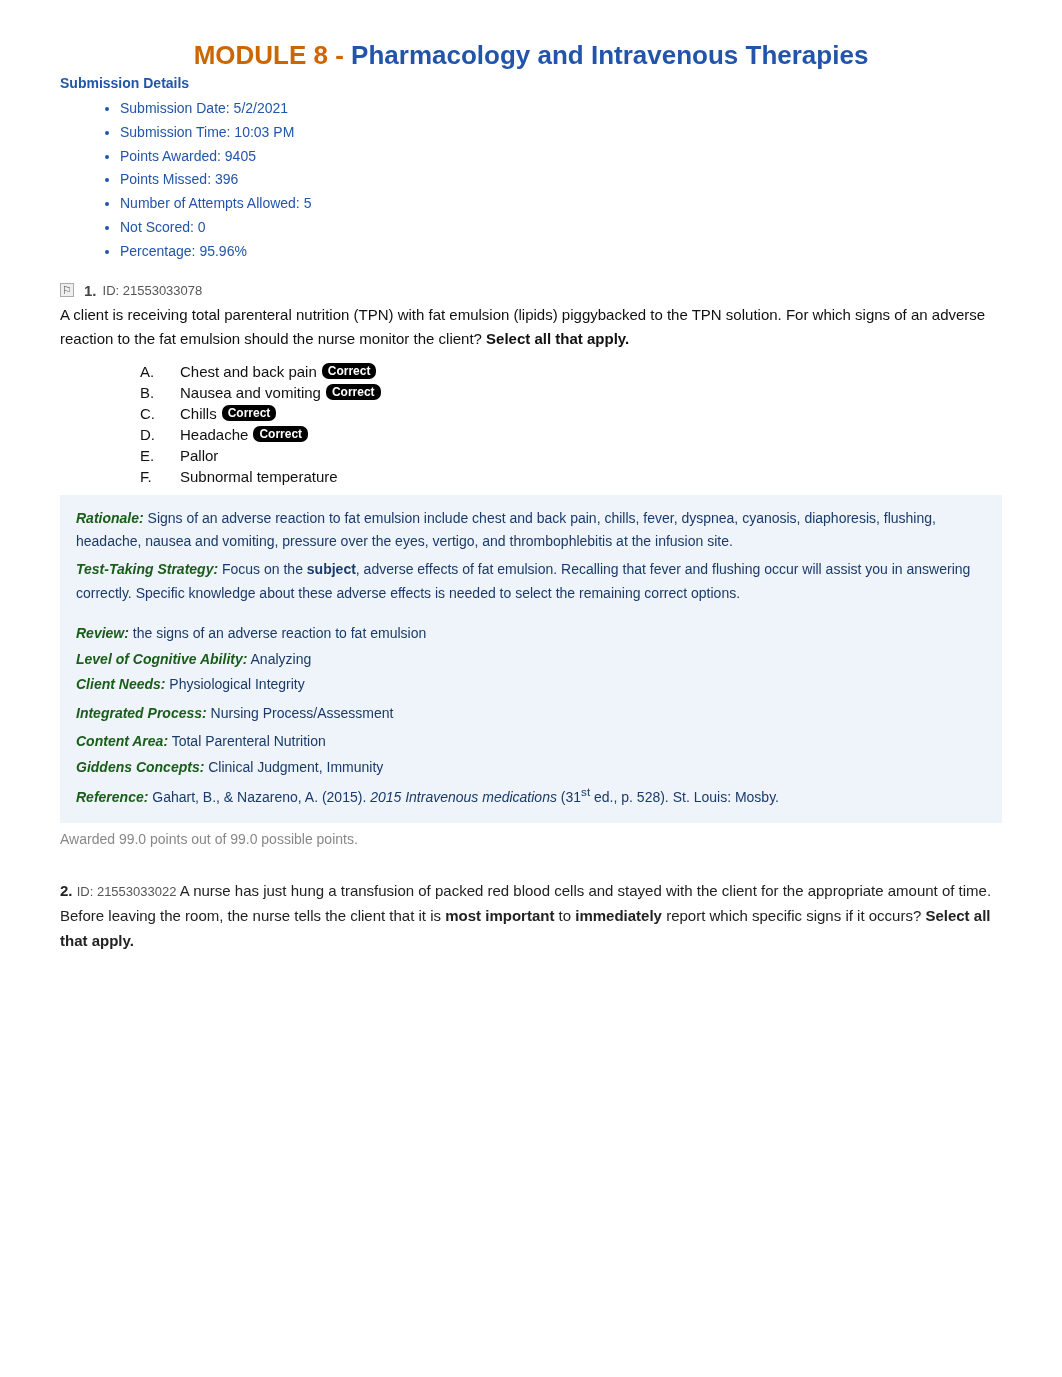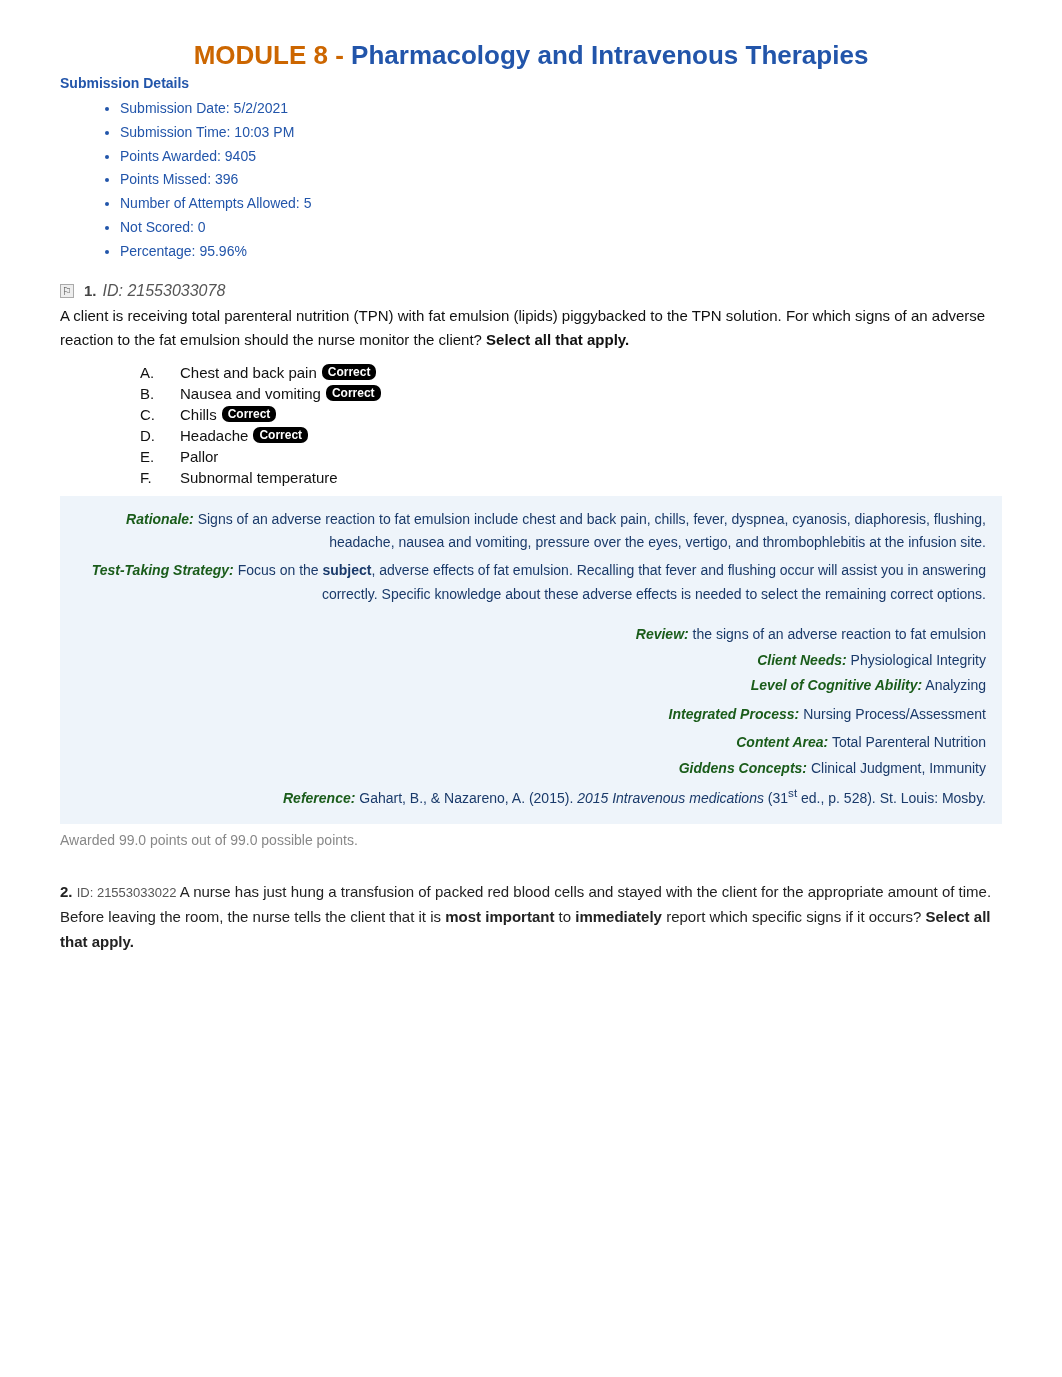--- a/index.html
+++ b/index.html
@@ -49,23 +49,22 @@
       margin-bottom: 4px;
       display: flex;
       align-items: center;
       gap: 6px;
     }
     .question-number {
       font-weight: bold;
       font-size: 15px;
     }
     .question-id-small {
-      font-size: 16px;
+      font-size: 13px;
       color: #555;
-      font-style: italic;
     }
     .question-text {
       font-size: 15px;
       color: #111;
       margin-bottom: 12px;
       line-height: 1.6;
     }
     .question-text b {
       font-weight: bold;
     }
@@ -110,21 +109,20 @@
       color: #1a3a6a;
       line-height: 1.7;
     }
     .rationale-box .label {
       font-style: italic;
       font-weight: bold;
       color: #1a5c1a;
     }
     .rationale-box p {
       margin-bottom: 2px;
-      text-align: right;
     }
     .awarded-text {
       color: #888;
       font-size: 14px;
       margin-top: 8px;
     }
     .question2-block {
       margin-top: 32px;
     }
     .question2-id-line {
@@ -218,26 +216,26 @@
     </p>
     <p style="margin-top:4px;">
       <span class="label">Test-Taking Strategy:</span>
       <span>Focus on the </span><b>subject</b><span>, adverse effects of fat emulsion. Recalling that fever and flushing occur will assist you in answering correctly. Specific knowledge about these adverse effects is needed to select the remaining correct options.</span>
     </p>
     <p style="margin-top:16px;">
       <span class="label">Review:</span>
       <span>the signs of an adverse reaction to fat emulsion</span>
     </p>
     <p style="margin-top:2px;">
+      <span class="label">Level of Cognitive Ability:</span>
+      <span>Analyzing</span>
+    </p>
+    <p style="margin-top:2px;">
       <span class="label">Client Needs:</span>
       <span>Physiological Integrity</span>
-    </p>
-    <p style="margin-top:2px;">
-      <span class="label">Level of Cognitive Ability:</span>
-      <span>Analyzing</span>
     </p>
     <p style="margin-top:5px;">
       <span class="label">Integrated Process:</span>
       <span>Nursing Process/Assessment</span>
     </p>
     <p style="margin-top:4px;">
       <span class="label">Content Area:</span>
       <span>Total Parenteral Nutrition</span>
     </p>
     <p style="margin-top:2px;">

